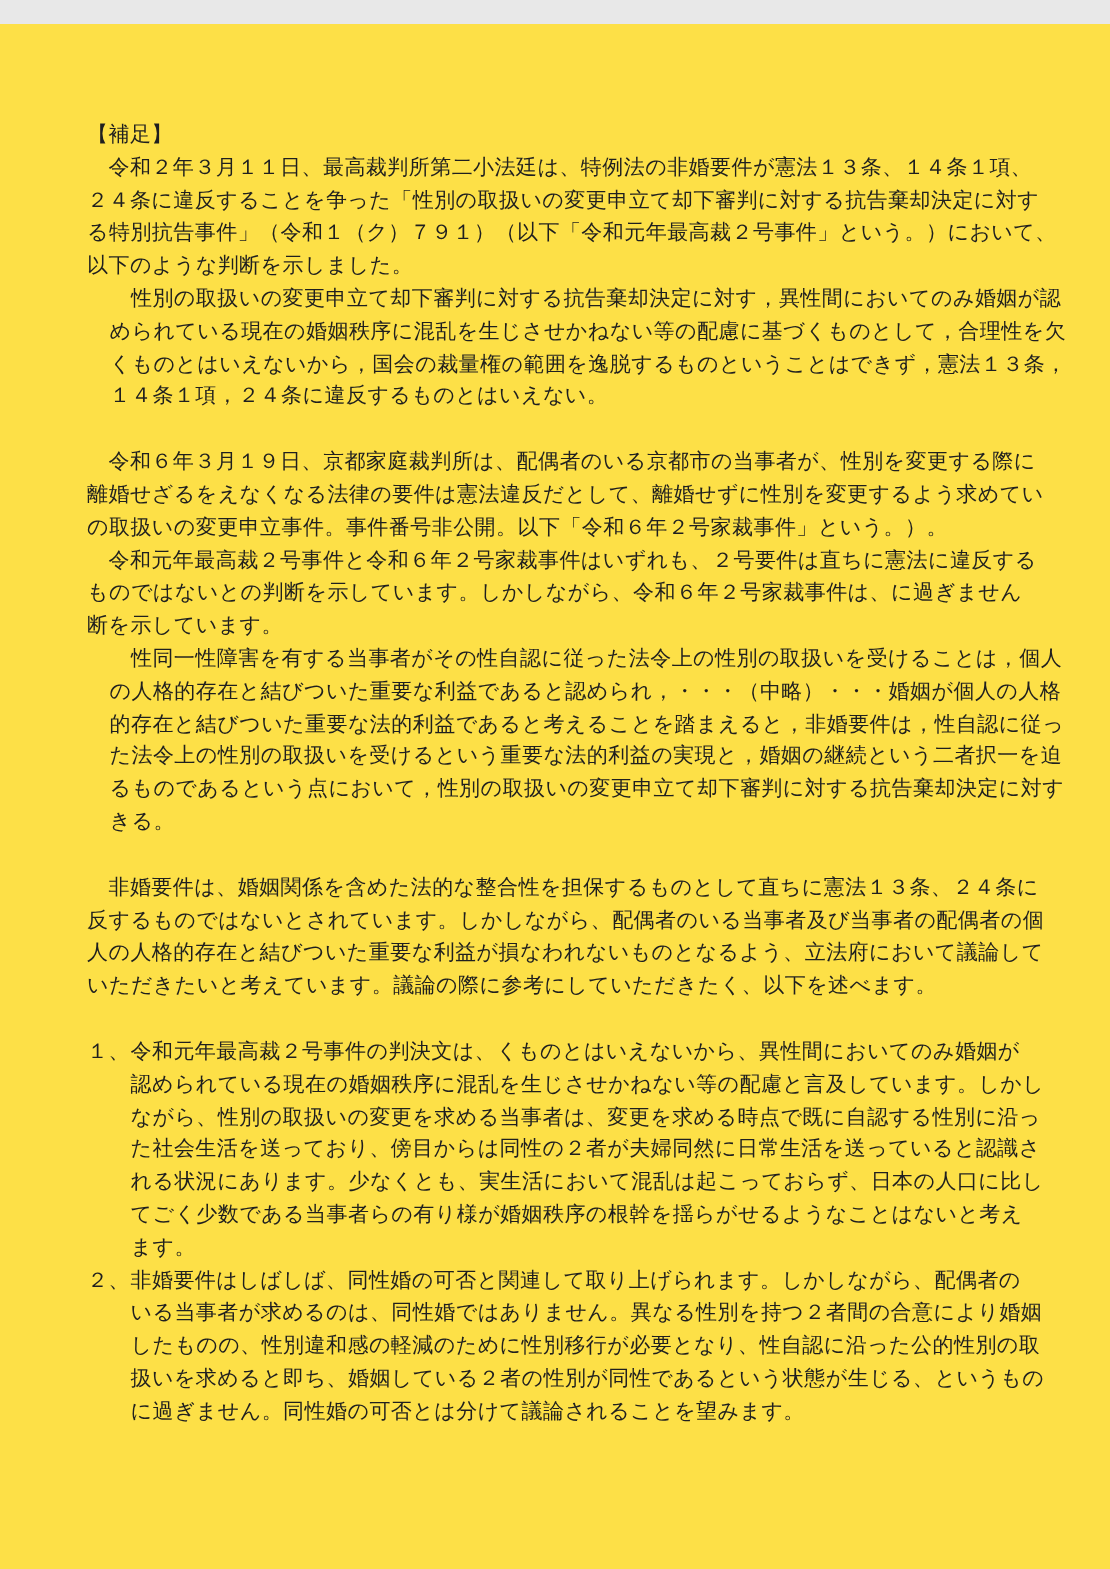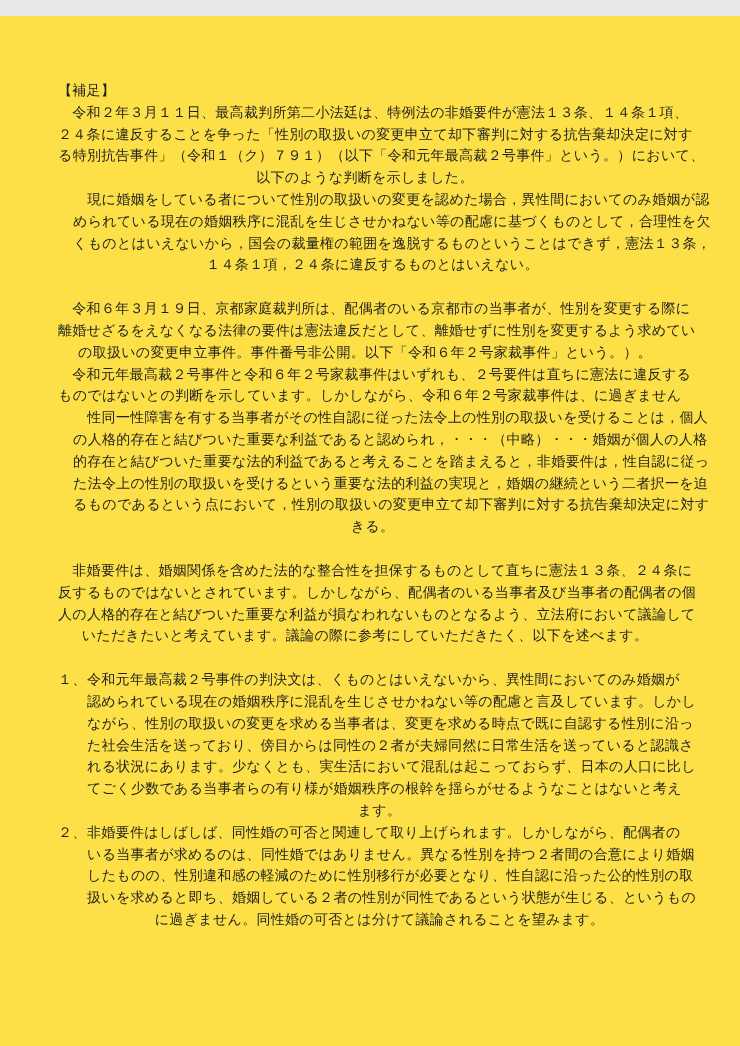--- a/index.html
+++ b/index.html
@@ -21,21 +21,21 @@
   .content {
     position: absolute;
     left: 58px;
     top: 64px;
     width: 614px;
     line-height: 21.8px;
     letter-spacing: 0.3px;
   }
   .line {
     white-space: nowrap;
-    text-align: center;
+    text-align: left;
     font-family: Liberation Serif, serif;
   }
   .heading {
     white-space: nowrap;
   }
   .paragraph { margin: 0; }
   .quote { margin-left: 15px; }
   .spacer { height: 22px; }
   .list-item {
     position: relative;
@@ -55,34 +55,35 @@
   <div class="content">
     <div class="heading">【補足】</div>
     <div>
         <div class="paragraph">
           <div class="line">　令和２年３月１１日、最高裁判所第二小法廷は、特例法の非婚要件が憲法１３条、１４条１項、</div>
           <div class="line">２４条に違反することを争った「性別の取扱いの変更申立て却下審判に対する抗告棄却決定に対す</div>
           <div class="line">る特別抗告事件」（令和１（ク）７９１）（以下「令和元年最高裁２号事件」という。）において、</div>
           <div class="line">以下のような判断を示しました。</div>
         </div>
         <div class="quote">
-          <div class="line">　現に婚姻をしている者について性別の取扱いの変更を認めた場合，異性間においてのみ婚姻が認</div>
+          <div class="line">　性別の取扱いの変更申立て却下審判に対する抗告棄却決定に対す，異性間においてのみ婚姻が認</div>
           <div class="line">められている現在の婚姻秩序に混乱を生じさせかねない等の配慮に基づくものとして，合理性を欠</div>
           <div class="line">くものとはいえないから，国会の裁量権の範囲を逸脱するものということはできず，憲法１３条，</div>
           <div class="line">１４条１項，２４条に違反するものとはいえない。</div>
         </div>
         <div class="spacer"></div>
         <div class="paragraph">
           <div class="line">　令和６年３月１９日、京都家庭裁判所は、配偶者のいる京都市の当事者が、性別を変更する際に</div>
           <div class="line">離婚せざるをえなくなる法律の要件は憲法違反だとして、離婚せずに性別を変更するよう求めてい</div>
           <div class="line">の取扱いの変更申立事件。事件番号非公開。以下「令和６年２号家裁事件」という。）。</div>
         </div>
         <div class="paragraph">
           <div class="line">　令和元年最高裁２号事件と令和６年２号家裁事件はいずれも、２号要件は直ちに憲法に違反する</div>
           <div class="line">ものではないとの判断を示しています。しかしながら、令和６年２号家裁事件は、に過ぎません</div>
+          <div class="line">断を示しています。</div>
         </div>
         <div class="quote">
           <div class="line">　性同一性障害を有する当事者がその性自認に従った法令上の性別の取扱いを受けることは，個人</div>
           <div class="line">の人格的存在と結びついた重要な利益であると認められ，・・・（中略）・・・婚姻が個人の人格</div>
           <div class="line">的存在と結びついた重要な法的利益であると考えることを踏まえると，非婚要件は，性自認に従っ</div>
           <div class="line">た法令上の性別の取扱いを受けるという重要な法的利益の実現と，婚姻の継続という二者択一を迫</div>
           <div class="line">るものであるという点において，性別の取扱いの変更申立て却下審判に対する抗告棄却決定に対す</div>
           <div class="line">きる。</div>
         </div>
         <div class="spacer"></div>

